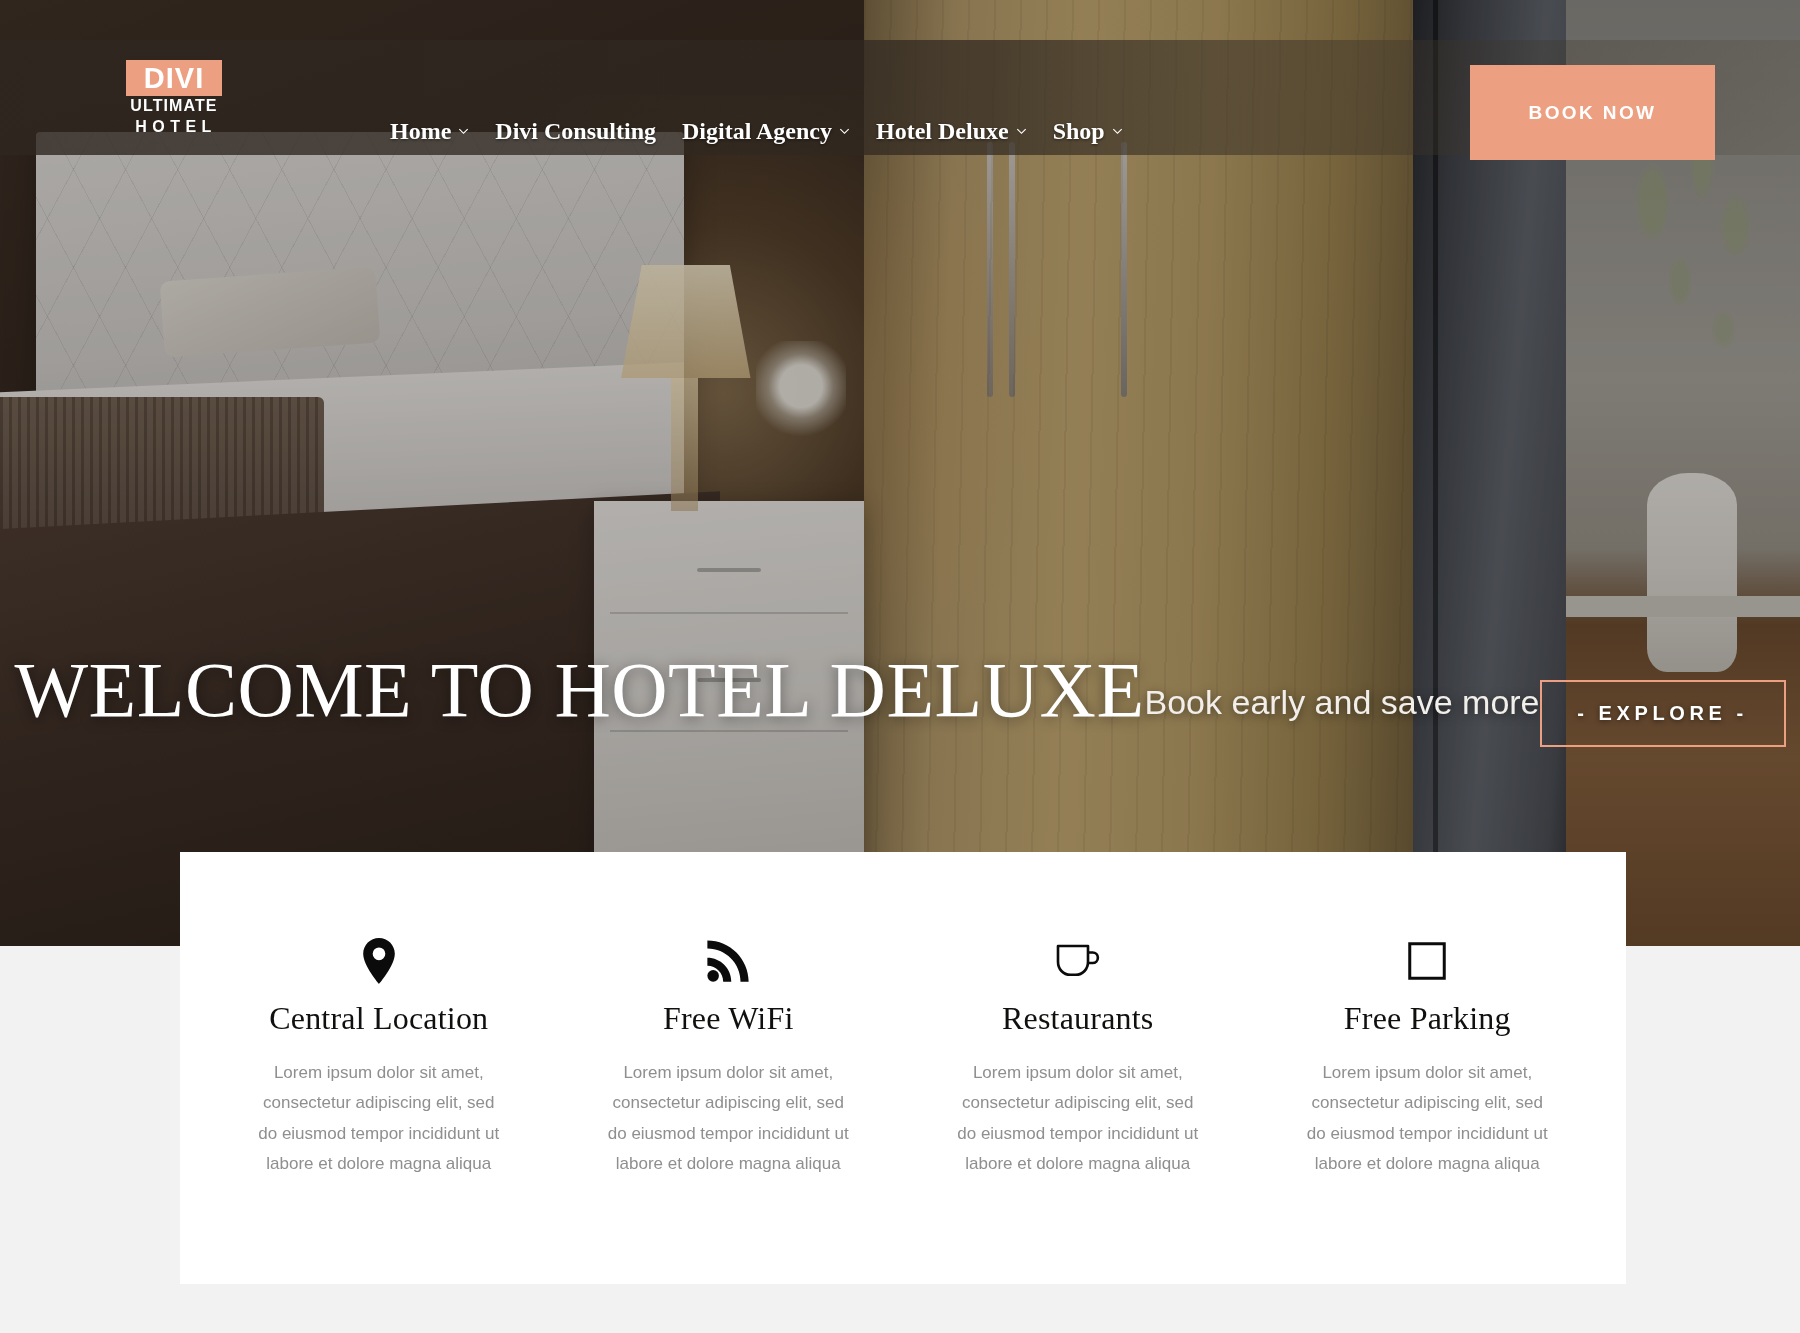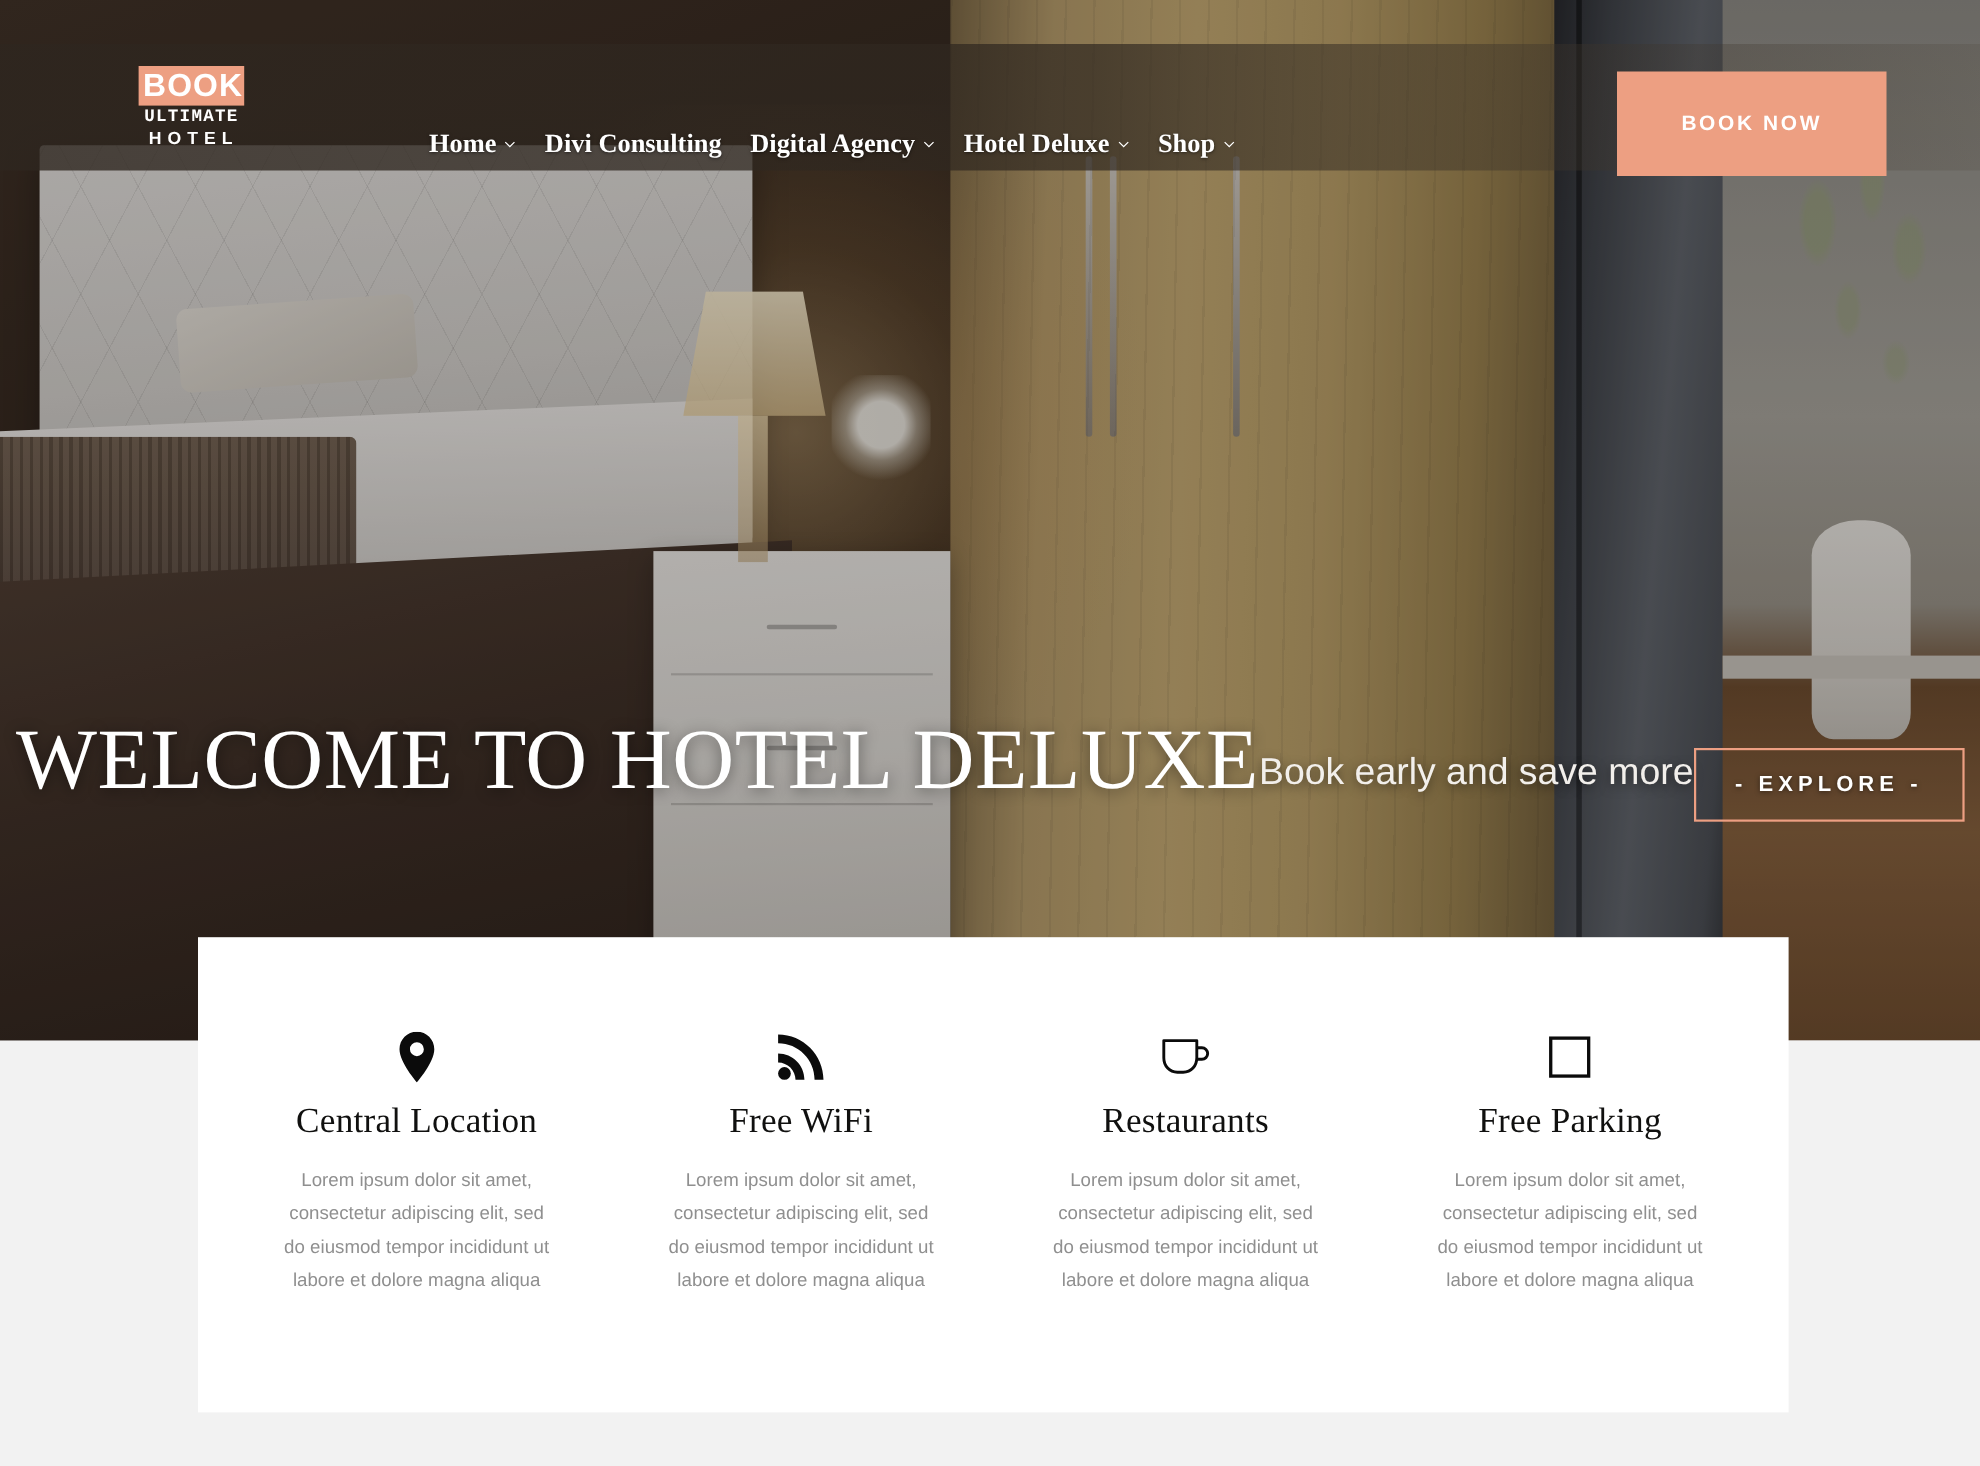--- a/index.html
+++ b/index.html
@@ -183,21 +183,21 @@
   .logo {
     position:absolute; left:126px; top:20px; width:96px; text-align:center;
     text-decoration:none; display:block;
   }
   .logo-divi {
     background:#ed9f82; color:#ffffff; font-weight:bold; font-size:29px;
     letter-spacing:1px; line-height:34px; padding:1px 4px; display:block;
   }
   .logo-ultimate {
     color:#ffffff; font-weight:bold; font-size:16px; letter-spacing:1.1px;
-    line-height:20px; display:block;font-family:Liberation Mono, monospace;
+    line-height:20px; display:block;
   }
   .logo-hotel {
     color:#ffffff; font-weight:bold; font-size:16px; letter-spacing:5.5px;
     line-height:21px; display:block; padding-left:4px;
   }
   .nav {
     position:absolute; left:390px; top:78px;
     display:flex; align-items:center; gap:26px;
   }
   .nav-item {
@@ -319,21 +319,21 @@
     </div>
     <div class="hero-veil"></div>
   </div>
 
   <div class="page-bg-bottom"></div>
 
 
   <div class="header">
 
     <a class="logo" href="#">
-      <span class="logo-divi">BOOK</span>
+      <span class="logo-divi">DIVI</span>
       <span class="logo-ultimate">ULTIMATE</span>
       <span class="logo-hotel">HOTEL</span>
     </a>
 
     <nav class="nav">
       <a class="nav-item" href="#">
         <span>Home</span>
         <span class="caret">
           <svg viewBox="0 0 12 8">
               <path d="M1 1.4 6 6.3l5-4.9-.9-.9L6 4.6 1.9.5z"></path>

